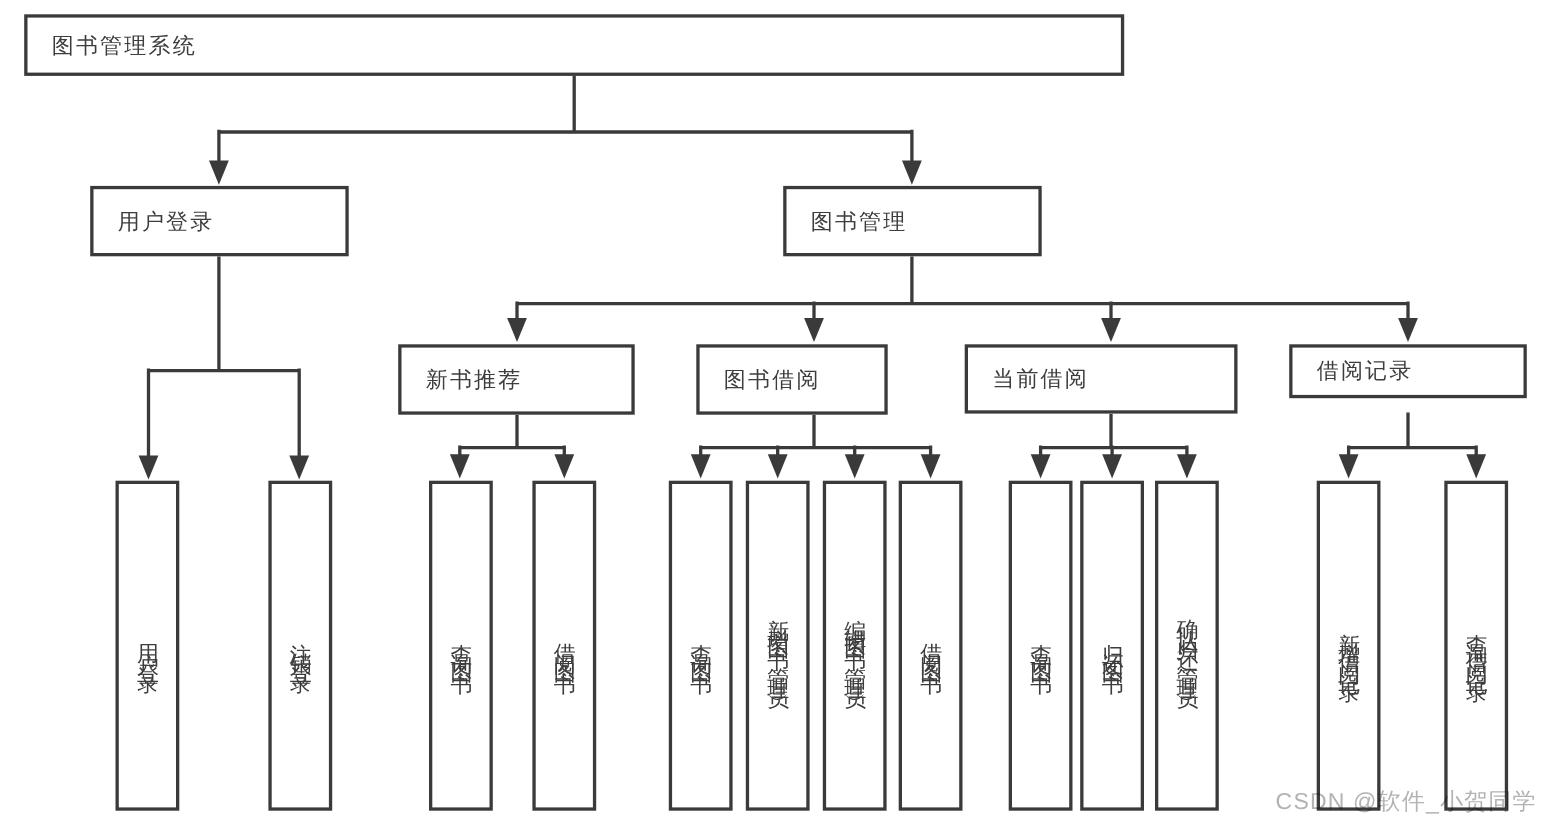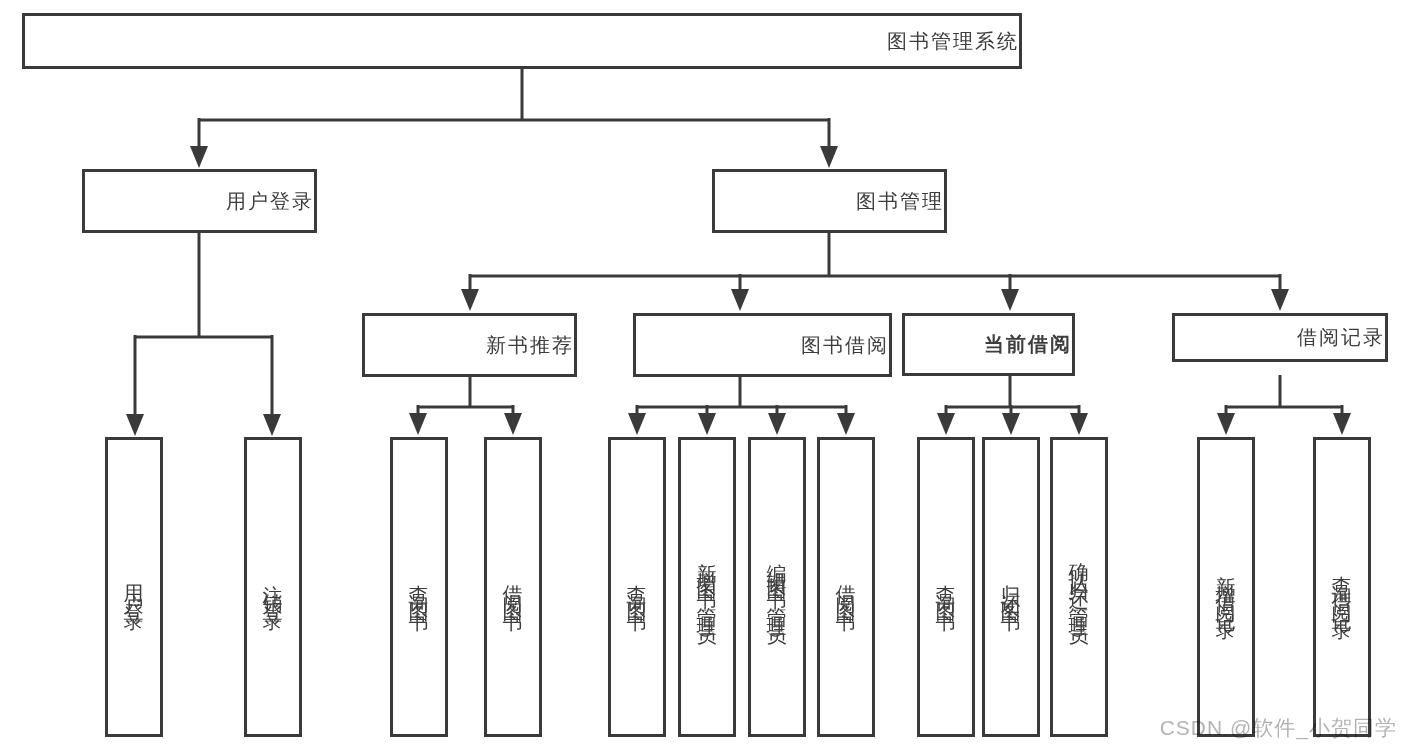--- a/index.html
+++ b/index.html
@@ -9,21 +9,21 @@
     background:#ffffff;
     font-family:"Liberation Sans","DejaVu Sans",sans-serif;
     overflow:hidden;
   }
   #wires{position:absolute;left:0;top:0;width:1405px;height:747px;}
   .hnode{
     position:absolute;
     box-sizing:border-box;
     border:3px solid #3a3a3a;
     background:#ffffff;
-    display:flex;align-items:center;justify-content:flex-end;
+    display:flex;align-items:center;justify-content:flex-start;
     font-size:20px;letter-spacing:2px;color:#3d3d3d;
     white-space:nowrap;
     padding-left:22px;
   }
   .vnode{
     position:absolute;
     top:437px;width:58px;height:300px;
     box-sizing:border-box;
     border:3px solid #3a3a3a;
     background:#ffffff;
@@ -93,24 +93,24 @@
   <div class="hnode" style="left:82px;top:169px;width:235px;height:64px;">
     <span>用户登录</span>
   </div>
   <div class="hnode" style="left:712px;top:169px;width:235px;height:64px;font-family:Liberation Mono, monospace;">
     <span>图书管理</span>
   </div>
 
   <div class="hnode" style="left:362px;top:313px;width:215px;height:64px;">
     <span>新书推荐</span>
   </div>
-  <div class="hnode" style="left:633px;top:313px;width:259px;height:64px;">
+  <div class="hnode" style="left:633px;top:313px;width:174px;height:64px;">
     <span>图书借阅</span>
   </div>
-  <div class="hnode" style="left:902px;top:313px;width:173px;height:63px;font-weight:bold;">
+  <div class="hnode" style="left:877px;top:313px;width:248px;height:63px;">
     <span>当前借阅</span>
   </div>
   <div class="hnode" style="left:1172px;top:313px;width:216px;height:49px;">
     <span>借阅记录</span>
   </div>
 
   <div class="vnode" style="left:105px;">
     <span class="vlabel">用户登录</span>
   </div>
   <div class="vnode" style="left:244px;">

